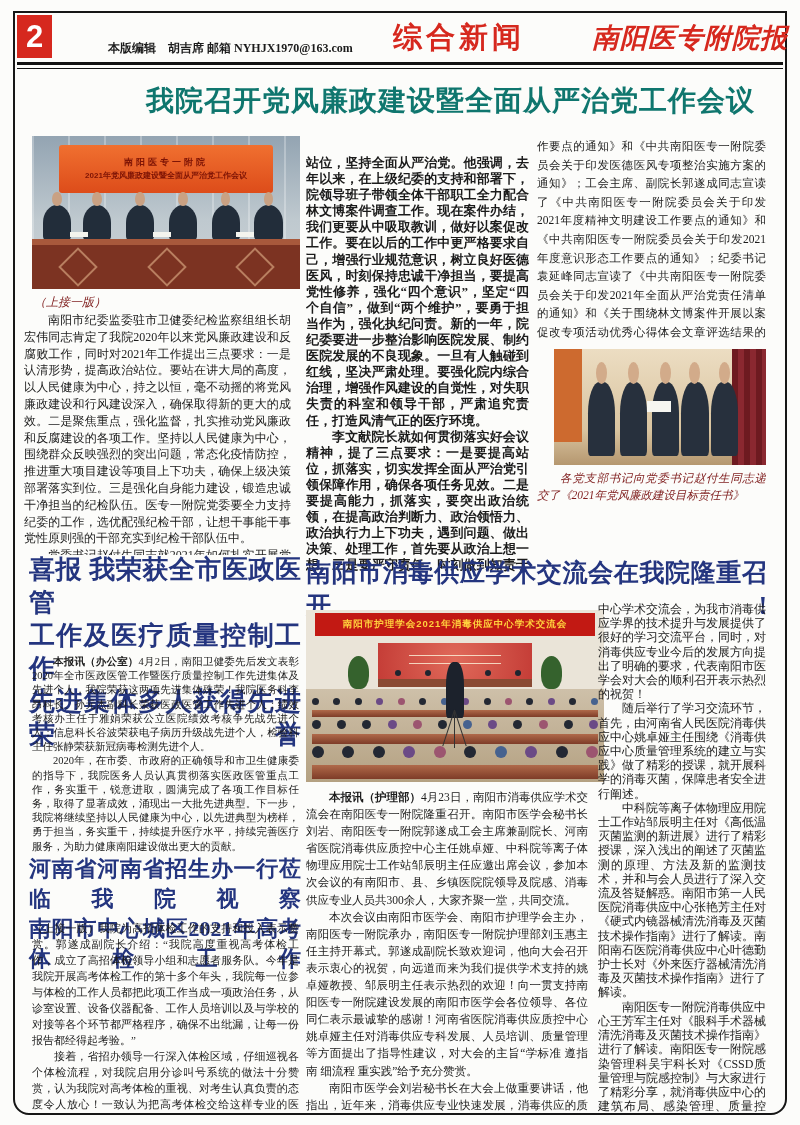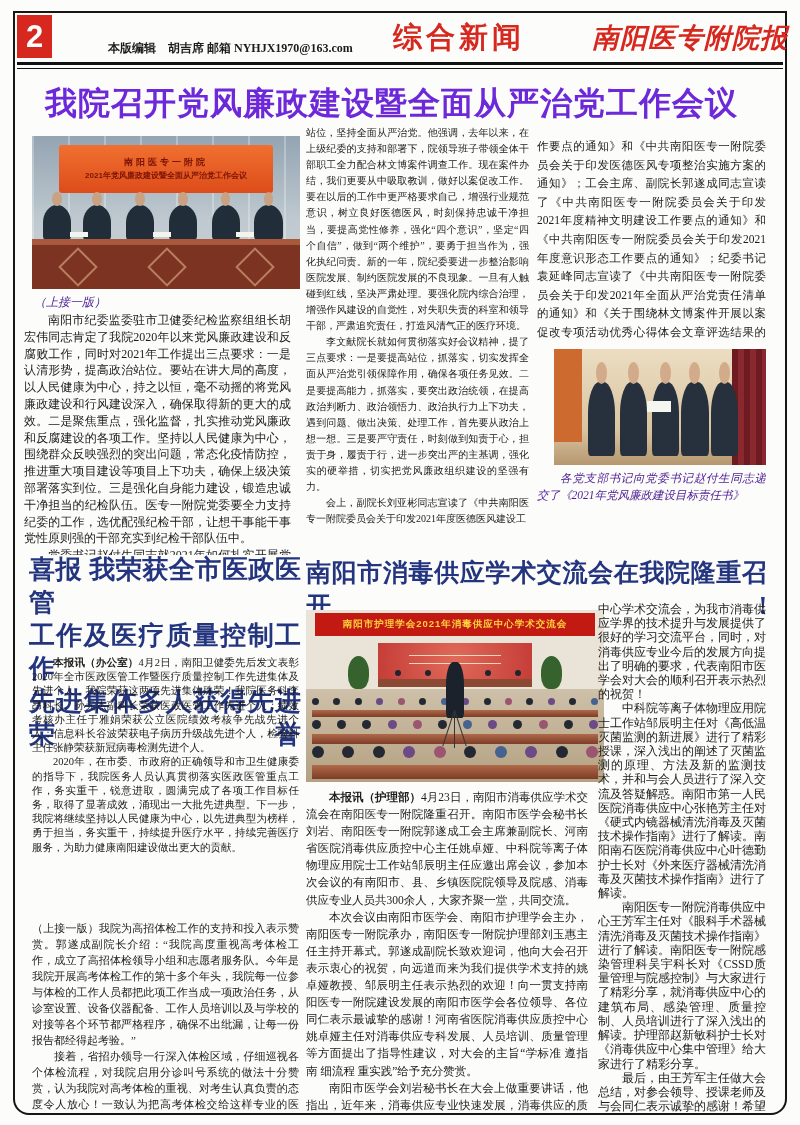--- a/index.html
+++ b/index.html
@@ -3,48 +3,48 @@
 <meta charset="utf-8">
 <style>
   html,body{margin:0;padding:0;background:#e9e9e9;}
   .sheet{position:relative;width:800px;height:1125px;margin:0 auto;background:#fcfcfa;
          font-family:"Liberation Serif",serif;color:#1b1b1b;overflow:hidden;}
   .abs{position:absolute;}
   .just{text-align:justify;overflow:hidden;}
   .just p{margin:0;}
   .ind{text-indent:2em;}
   .noind{text-indent:0;}
-  .lead{font-weight:bold;font-family:Liberation Sans, sans-serif;}
+  .lead{font-weight:bold;font-family:Liberation Serif, serif;}
   .navy{color:#24357f;font-weight:bold;}
   .jline{text-align:justify;text-align-last:justify;}
-  .caption{font-style:italic;color:#4c1d95;}
+  .caption{font-style:italic;color:#7f1d1d;}
 
   
   #frame{left:13px;top:11px;width:770px;height:1100px;border:2px solid #161616;
          border-radius:0 0 16px 16px;}
   #pageno-box{left:17px;top:15px;width:35px;height:43px;background:#d6281e;}
   #pageno{position:absolute;inset:0;display:flex;align-items:center;justify-content:center;
           color:#fff;font-weight:bold;font-size:31px;font-family:"Liberation Sans",sans-serif;}
   #hdr-date{left:88px;top:19px;font-size:15px;font-weight:bold;letter-spacing:1px;}
   #hdr-editor{left:64px;top:40px;font-size:12px;font-weight:bold;margin-left:44px;}
   #hdr-section{left:393px;top:18px;font-size:29px;font-weight:bold;color:#d6281e;
                letter-spacing:4px;font-family:"Liberation Sans",sans-serif;}
   #hdr-masthead{left:592px;top:20px;width:192px;font-size:27px;font-weight:bold;font-style:italic;
                 color:#d6281e;letter-spacing:1px;white-space:nowrap;}
   #hdr-rule{left:17px;top:62px;width:766px;height:3px;border-top:3px solid #111;
             border-bottom:1px solid #111;}
 
   
-  #headline-main{left:45px;top:82px;width:710px;font-size:32px;font-weight:bold;color:#6d28d9;
-                 text-align:left;letter-spacing:1px;white-space:nowrap;}
+  #headline-main{left:45px;top:82px;width:710px;font-size:28px;font-weight:bold;color:#0f766e;
+                 text-align:right;letter-spacing:1px;white-space:nowrap;}
 
   
   #cont-note{left:34px;top:294px;font-size:12px;font-style:italic;}
   #colA{left:24px;top:312px;width:267px;height:243px;font-size:12px;line-height:16.8px;}
-  #colB{left:306px;top:125px;width:223px;height:418px;font-size:10px;line-height:16.1px;}
+  #colB{left:306px;top:155px;width:223px;height:418px;font-size:13px;line-height:16.1px;font-weight:bold;}
   #colC{left:537px;top:137px;width:229px;height:208px;font-size:11.5px;line-height:18.6px;}
   #caption-b{left:537px;top:470px;width:229px;height:40px;font-size:11.5px;line-height:17px;}
 
   
   #awards-headline{left:29px;top:553px;width:272px;}
   #awards-headline div{font-size:26px;line-height:33px;}
   #awards-body{left:32px;top:655px;width:267px;height:198px;font-size:10.5px;line-height:14.2px;}
 
   
   #exam-headline{left:29px;top:854px;width:272px;}
@@ -194,20 +194,24 @@
   <div id="awards-headline" class="abs">
     <div class="navy jline">喜报 我荣获全市医政医管</div>
     <div class="navy jline">工作及医疗质量控制工作</div>
     <div class="navy jline">先进集体多人获得先进荣誉</div>
   </div>
   <div id="awards-body" class="abs just">
     <p class="ind"><span class="lead">本报讯（办公室）</span><span>4月2日，南阳卫健委先后发文表彰2020年全市医政医管工作暨医疗质量控制工作先进集体及先进个人，我院荣获这两项先进集体殊荣！我院医务科李昂科长、孙元杰副科长荣获医政医管工作先进个人；绩效考核办主任于雅娟荣获公立医院绩效考核争先战先进个人；信息科长谷波荣获电子病历升级战先进个人，检验科主任张静荣获新冠病毒检测先进个人。</span></p>
     <p class="ind">2020年，在市委、市政府的正确领导和市卫生健康委的指导下，我院医务人员认真贯彻落实医政医管重点工作，务实重干，锐意进取，圆满完成了各项工作目标任务，取得了显著成效，涌现出一大批先进典型。下一步，我院将继续坚持以人民健康为中心，以先进典型为榜样，勇于担当，务实重干，持续提升医疗水平，持续完善医疗服务，为助力健康南阳建设做出更大的贡献。</p>
   </div>
 
+  <div id="exam-headline" class="abs">
+    <div class="navy jline">河南省河南省招生办一行莅临我院视察</div>
+    <div class="navy jline">南阳市中心城区2021年高考体检工作</div>
+  </div>
   <div id="exam-body" class="abs just">
     <p class="noind">（上接一版）我院为高招体检工作的支持和投入表示赞赏。郭遂成副院长介绍：“我院高度重视高考体检工作，成立了高招体检领导小组和志愿者服务队。今年是我院开展高考体检工作的第十多个年头，我院每一位参与体检的工作人员都把此项工作当成一项政治任务，从诊室设置、设备仪器配备、工作人员培训以及与学校的对接等各个环节都严格程序，确保不出纰漏，让每一份报告都经得起考验。”</p>
     <p class="ind">接着，省招办领导一行深入体检区域，仔细巡视各个体检流程，对我院启用分诊叫号系统的做法十分赞赏，认为我院对高考体检的重视、对考生认真负责的态度令人放心！一致认为把高考体检交给这样专业的医院，各级招办和学生家长都非常放心！</p>
   </div>
 
   <div id="cssd-headline" class="abs navy jline">南阳市消毒供应学术交流会在我院隆重召开!</div>
 
   <div id="photo-c" class="photo">
     <div class="pc-banner">南阳市护理学会2021年消毒供应中心学术交流会</div>
     <div class="pc-screen">
@@ -273,18 +277,19 @@
   </div>
 
   <div id="cssd-wide" class="abs just">
     <p class="ind"><span class="lead">本报讯（护理部）</span><span>4月23日，南阳市消毒供应学术交流会在南阳医专一附院隆重召开。南阳市医学会秘书长刘岩、南阳医专一附院郭遂成工会主席兼副院长、河南省医院消毒供应质控中心主任姚卓娅、中科院等离子体物理应用院士工作站邹辰明主任应邀出席会议，参加本次会议的有南阳市、县、乡镇医院院领导及院感、消毒供应专业人员共300余人，大家齐聚一堂，共同交流。</span></p>
     <p class="ind">本次会议由南阳市医学会、南阳市护理学会主办，南阳医专一附院承办，南阳医专一附院护理部刘玉惠主任主持开幕式。郭遂成副院长致欢迎词，他向大会召开表示衷心的祝贺，向远道而来为我们提供学术支持的姚卓娅教授、邹辰明主任表示热烈的欢迎！向一贯支持南阳医专一附院建设发展的南阳市医学会各位领导、各位同仁表示最诚挚的感谢！河南省医院消毒供应质控中心姚卓娅主任对消毒供应专科发展、人员培训、质量管理等方面提出了指导性建议，对大会的主旨“学标准 遵指南 细流程 重实践”给予充分赞赏。</p>
     <p class="ind">南阳市医学会刘岩秘书长在大会上做重要讲话，他指出，近年来，消毒供应专业快速发展，消毒供应的质量在很大程度上影响着整个医院的快速持续发展和人民群众的健康安全。举办消毒供应</p>
   </div>
 
   <div id="cssd-right" class="abs just">
     <p class="noind">中心学术交流会，为我市消毒供应学界的技术提升与发展提供了很好的学习交流平台，同时，对消毒供应专业今后的发展方向提出了明确的要求，代表南阳市医学会对大会的顺利召开表示热烈的祝贺！</p>
+    <p class="ind">随后举行了学习交流环节，首先，由河南省人民医院消毒供应中心姚卓娅主任围绕《消毒供应中心质量管理系统的建立与实践》做了精彩的授课，就开展科学的消毒灭菌，保障患者安全进行阐述。</p>
     <p class="ind">中科院等离子体物理应用院士工作站邹辰明主任对《高低温灭菌监测的新进展》进行了精彩授课，深入浅出的阐述了灭菌监测的原理、方法及新的监测技术，并和与会人员进行了深入交流及答疑解惑。南阳市第一人民医院消毒供应中心张艳芳主任对《硬式内镜器械清洗消毒及灭菌技术操作指南》进行了解读。南阳南石医院消毒供应中心叶德勤护士长对《外来医疗器械清洗消毒及灭菌技术操作指南》进行了解读。</p>
     <p class="ind">南阳医专一附院消毒供应中心王芳军主任对《眼科手术器械清洗消毒及灭菌技术操作指南》进行了解读。南阳医专一附院感染管理科吴宇科长对《CSSD质量管理与院感控制》与大家进行了精彩分享，就消毒供应中心的建筑布局、感染管理、质量控制、人员培训进行了深入浅出的解读。护理部赵新敏科护士长对《消毒供应中心集中管理》给大家进行了精彩分享。</p>
     <p class="ind">最后，由王芳军主任做大会总结，对参会领导、授课老师及与会同仁表示诚挚的感谢！希望通过学习交流，提升消毒供应专业水平，实施质量的持续改进，为临床及手术科室提供全面、主动、安全、及时的服务，确保医疗安全！</p>
   </div>
 
 </div>
 
 </body></html>

